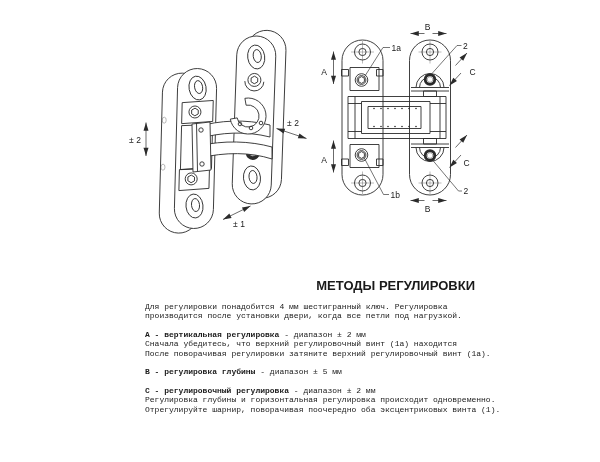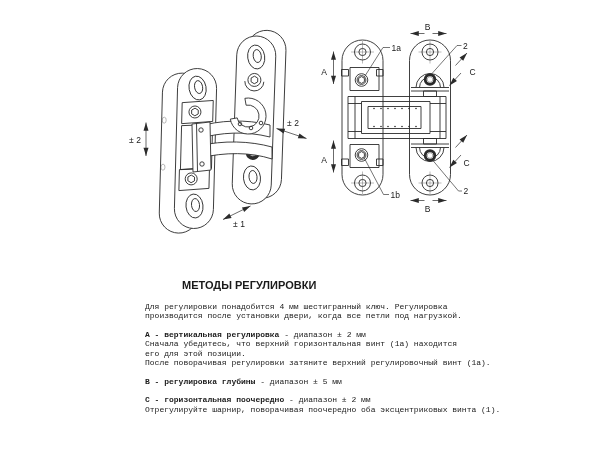--- a/index.html
+++ b/index.html
@@ -11,21 +11,21 @@
   .sw {stroke:#2b2b2b;stroke-width:0.9;fill:#fff;stroke-linejoin:round;}
   .t  {stroke:#666;stroke-width:0.45;fill:none;}
   .d  {fill:#2b2b2b;stroke:none;}
   .lead{stroke:#2b2b2b;stroke-width:0.65;fill:none;}
   .dim {stroke:#2b2b2b;stroke-width:0.7;fill:none;}
   text.lbl{font-family:"Liberation Sans",sans-serif;font-size:8.5px;fill:#1a1a1a;}
   
   #textblock{position:absolute;left:145px;top:281px;width:330px;font-size:8px;
              line-height:9.5px;}
   #textblock .line{white-space:nowrap;font-family:Liberation Mono, monospace;}
-  .title{font-weight:bold;font-size:11px;margin:0 0 11px 37px;white-space:nowrap;}
+  .title{font-weight:bold;font-size:13px;margin:0 0 11px 37px;white-space:nowrap;text-align:right;}
   .para{margin:0 0 9px 0;}
   .b{font-weight:bold;}
 </style>
 </head>
 <body>
 
 <div id="page">
 
 <svg id="drawings" viewBox="0 0 600 260">
   <defs>
@@ -238,28 +238,28 @@
 <div id="textblock">
   <div class="title">МЕТОДЫ РЕГУЛИРОВКИ</div>
 
   <div class="para">
     <div class="line">Для регулировки понадобится 4 мм шестигранный ключ. Регулировка</div>
     <div class="line">производится после установки двери, когда все петли под нагрузкой.</div>
   </div>
 
   <div class="para">
     <div class="line"><span class="b">А - вертикальная регулировка</span><span> - диапазон ± 2 мм</span></div>
-    <div class="line">Сначала убедитесь, что верхний горизонтальная винт (1a) находится</div>
-    <div class="line">его для этой позиции.</div>
+    <div class="line">Сначала убедитесь, что верхний регулировочный винт (1a) находится</div>
     <div class="line">После поворачивая регулировки затяните верхний регулировочный винт (1a).</div>
   </div>
 
   <div class="para">
     <div class="line"><span class="b">В - регулировка глубины</span><span> - диапазон ± 5 мм</span></div>
   </div>
 
   <div class="para">
-    <div class="line"><span class="b">С - горизонтальная поочередно</span><span> - диапазон ± 2 мм</span></div>
+    <div class="line"><span class="b">С - регулировочный регулировка</span><span> - диапазон ± 2 мм</span></div>
+    <div class="line">Регулировка глубины и горизонтальная регулировка происходит одновременно.</div>
     <div class="line">Отрегулируйте шарнир, поворачивая поочередно оба эксцентриковых винта (1).</div>
   </div>
 </div>
 
 </div>
 
 </body></html>

